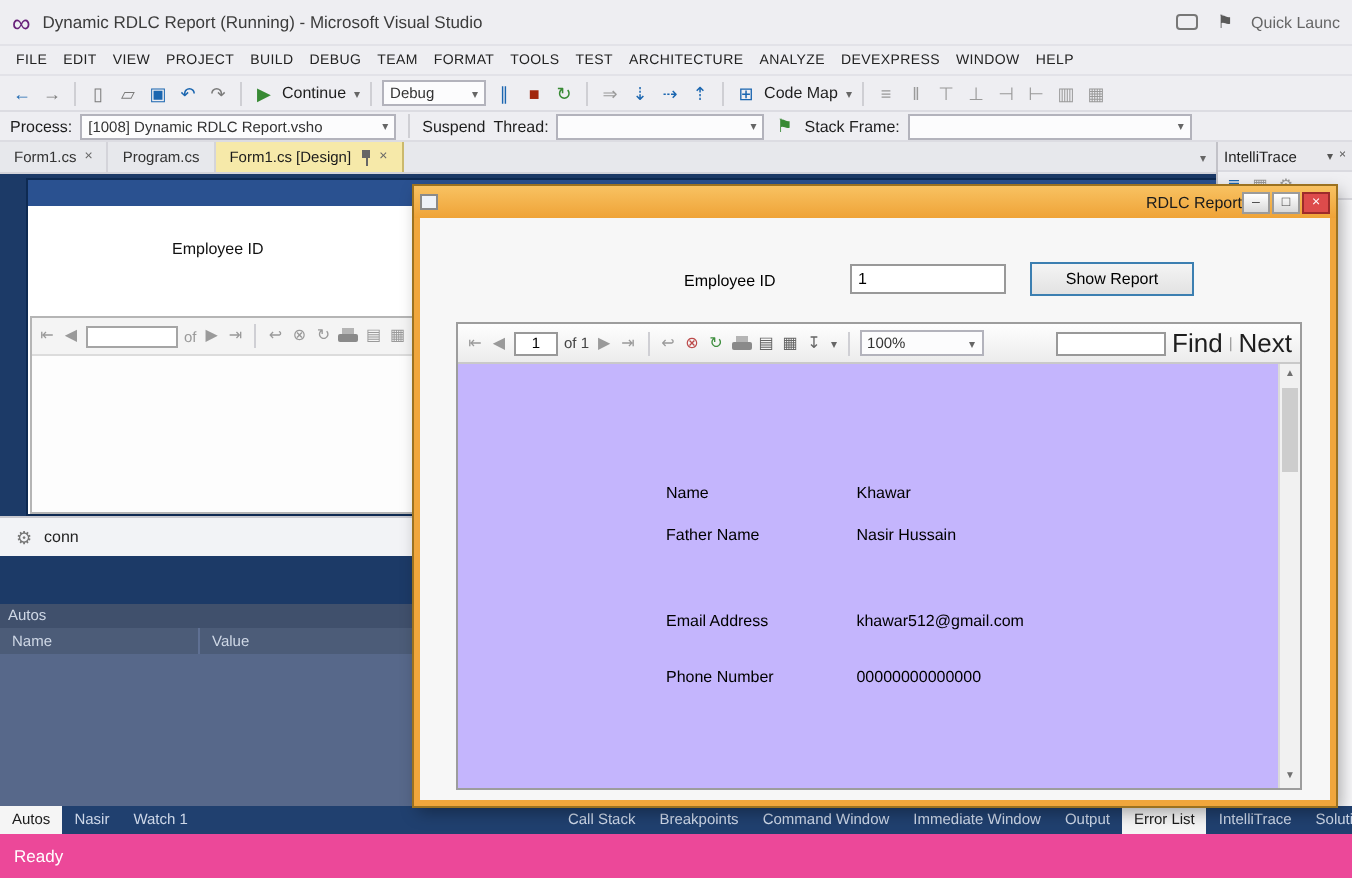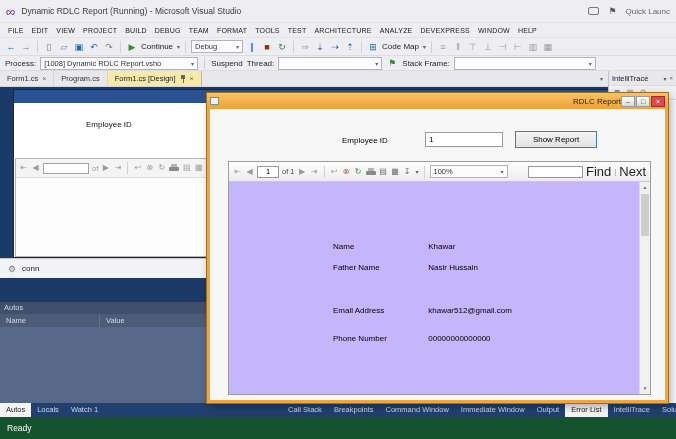--- a/index.html
+++ b/index.html
@@ -69,38 +69,38 @@
   .rp-toolbar{height:14px;display:flex;align-items:center;gap:5px;padding:0 4px;background:#f0f0f3;border-bottom:1px solid #d8d8de}
   .rp-toolbar .ico{font-size:8px;min-width:8px}
   .rp-body{flex:1;background:#f7f7f9}
   
   #bottom-tabs{height:14px;background:#20406f;display:flex;align-items:stretch;font-size:7.5px;color:#cdd7e8;overflow:hidden}
   .btab{padding:0 6px;line-height:14px;white-space:nowrap}
   .btab.active{background:#f5f5f5;color:#1b1b1b}
   .mid-group{margin-left:178px;display:flex}
   .right-group{margin-left:auto;display:flex}
   
-  .statusbar{position:absolute;left:0;right:0;bottom:0;height:22px;background:#14532d;color:#fff;font-size:8.5px;line-height:22px;padding-left:7px}
+  .statusbar{position:absolute;left:0;right:0;bottom:0;height:22px;background:#ec4899;color:#fff;font-size:8.5px;line-height:22px;padding-left:7px}
   
   #rdlc{position:absolute;left:207px;top:93px;width:461px;height:310px;background:#f0a63c;box-shadow:0 0 0 1px #9c7220,2px 3px 8px rgba(0,0,0,.35);z-index:50}
   .rw-title{height:16px;display:flex;align-items:center;padding:0 3px;background:linear-gradient(#f8c262,#efa337)}
   .rw-icon{width:9px;height:8px;background:#eef2f8;border:1px solid #8a8a8a;margin-right:3px}
   .rw-text{flex:1;text-align:right;font-size:8px;color:#1b1b1b}
   .rw-btns{display:flex;gap:1px}
   .wbtn{width:14px;height:11px;border:1px solid #9b9b9b;background:linear-gradient(#ffffff,#d9d9d9);font-size:7px;line-height:9px;text-align:center;color:#444}
   .wbtn.close{background:#dd4b4b;border-color:#9d2b2b;color:#fff}
   .rw-client{position:absolute;left:3px;right:3px;top:16px;bottom:3px;background:#f7f7f7}
   .rw-label{position:absolute;left:132px;top:27px;font-size:8px;color:#000}
   .rw-input{position:absolute;left:215px;top:23px;width:78px;height:15px;border:1px solid #999;background:#fff;font-size:8px;padding:0 3px}
   .rw-btn{position:absolute;left:305px;top:22px;width:82px;height:17px;border:1px solid #3c7fb1;background:linear-gradient(#f4f4f4,#e2e2e2);font-size:8px;color:#000}
   .rviewer{position:absolute;left:18px;top:52px;width:423px;height:234px;border:1px solid #9d9d9d;background:#fff;display:flex;flex-direction:column}
   .rv-toolbar{height:20px;background:linear-gradient(#fefefe,#ececec);border-bottom:1px solid #c9c9c9;display:flex;align-items:center;padding:0 4px;gap:3px;font-size:7.5px;color:#444}
   .rv-toolbar .ico{font-size:8px;min-width:9px}
   .rv-page{width:22px;height:12px;border:1px solid #999;background:#fff;font-size:7.5px;text-align:center}
-  .zoom{width:78px;height:13px}
+  .zoom{width:62px;height:13px}
   .rv-spacer{flex:1}
   .find-box{width:55px;height:12px;border:1px solid #999;background:#fff}
   .rv-link{font-size:13px;color:#1e1e1e}
   .rv-divider{color:#999}
   .rv-content{flex:1;position:relative;background:#c4b5fd;overflow:hidden}
   .rv-row{position:absolute;left:104px;font-size:8px;color:#000;white-space:nowrap}
   .rv-row .lbl{display:inline-block;width:93px}
   .rv-scroll{position:absolute;right:0;top:0;bottom:0;width:11px;background:#f1f1f1;border-left:1px solid #dadada}
   .sc-btn{position:absolute;left:0;width:10px;height:11px;font-size:5px;color:#707070;text-align:center;line-height:11px}
   .sc-up{top:0}.sc-down{bottom:0}
@@ -276,21 +276,21 @@
         <span class="ico blue">≣</span>
         <span class="ico gray">▦</span>
         <span class="ico gray">⚙</span>
       </div>
       <div class="rp-body"></div>
     </div>
   </div>
 
   <div id="bottom-tabs">
     <span class="btab active">Autos</span>
-    <span class="btab">Locals</span>
+    <span class="btab">Nasir</span>
     <span class="btab">Watch 1</span>
     <span class="mid-group">
       <span class="btab">Call Stack</span>
       <span class="btab">Breakpoints</span>
       <span class="btab">Command Window</span>
       <span class="btab">Immediate Window</span>
       <span class="btab">Output</span>
       <span class="btab active">Error List</span>
     </span>
     <span class="right-group">

